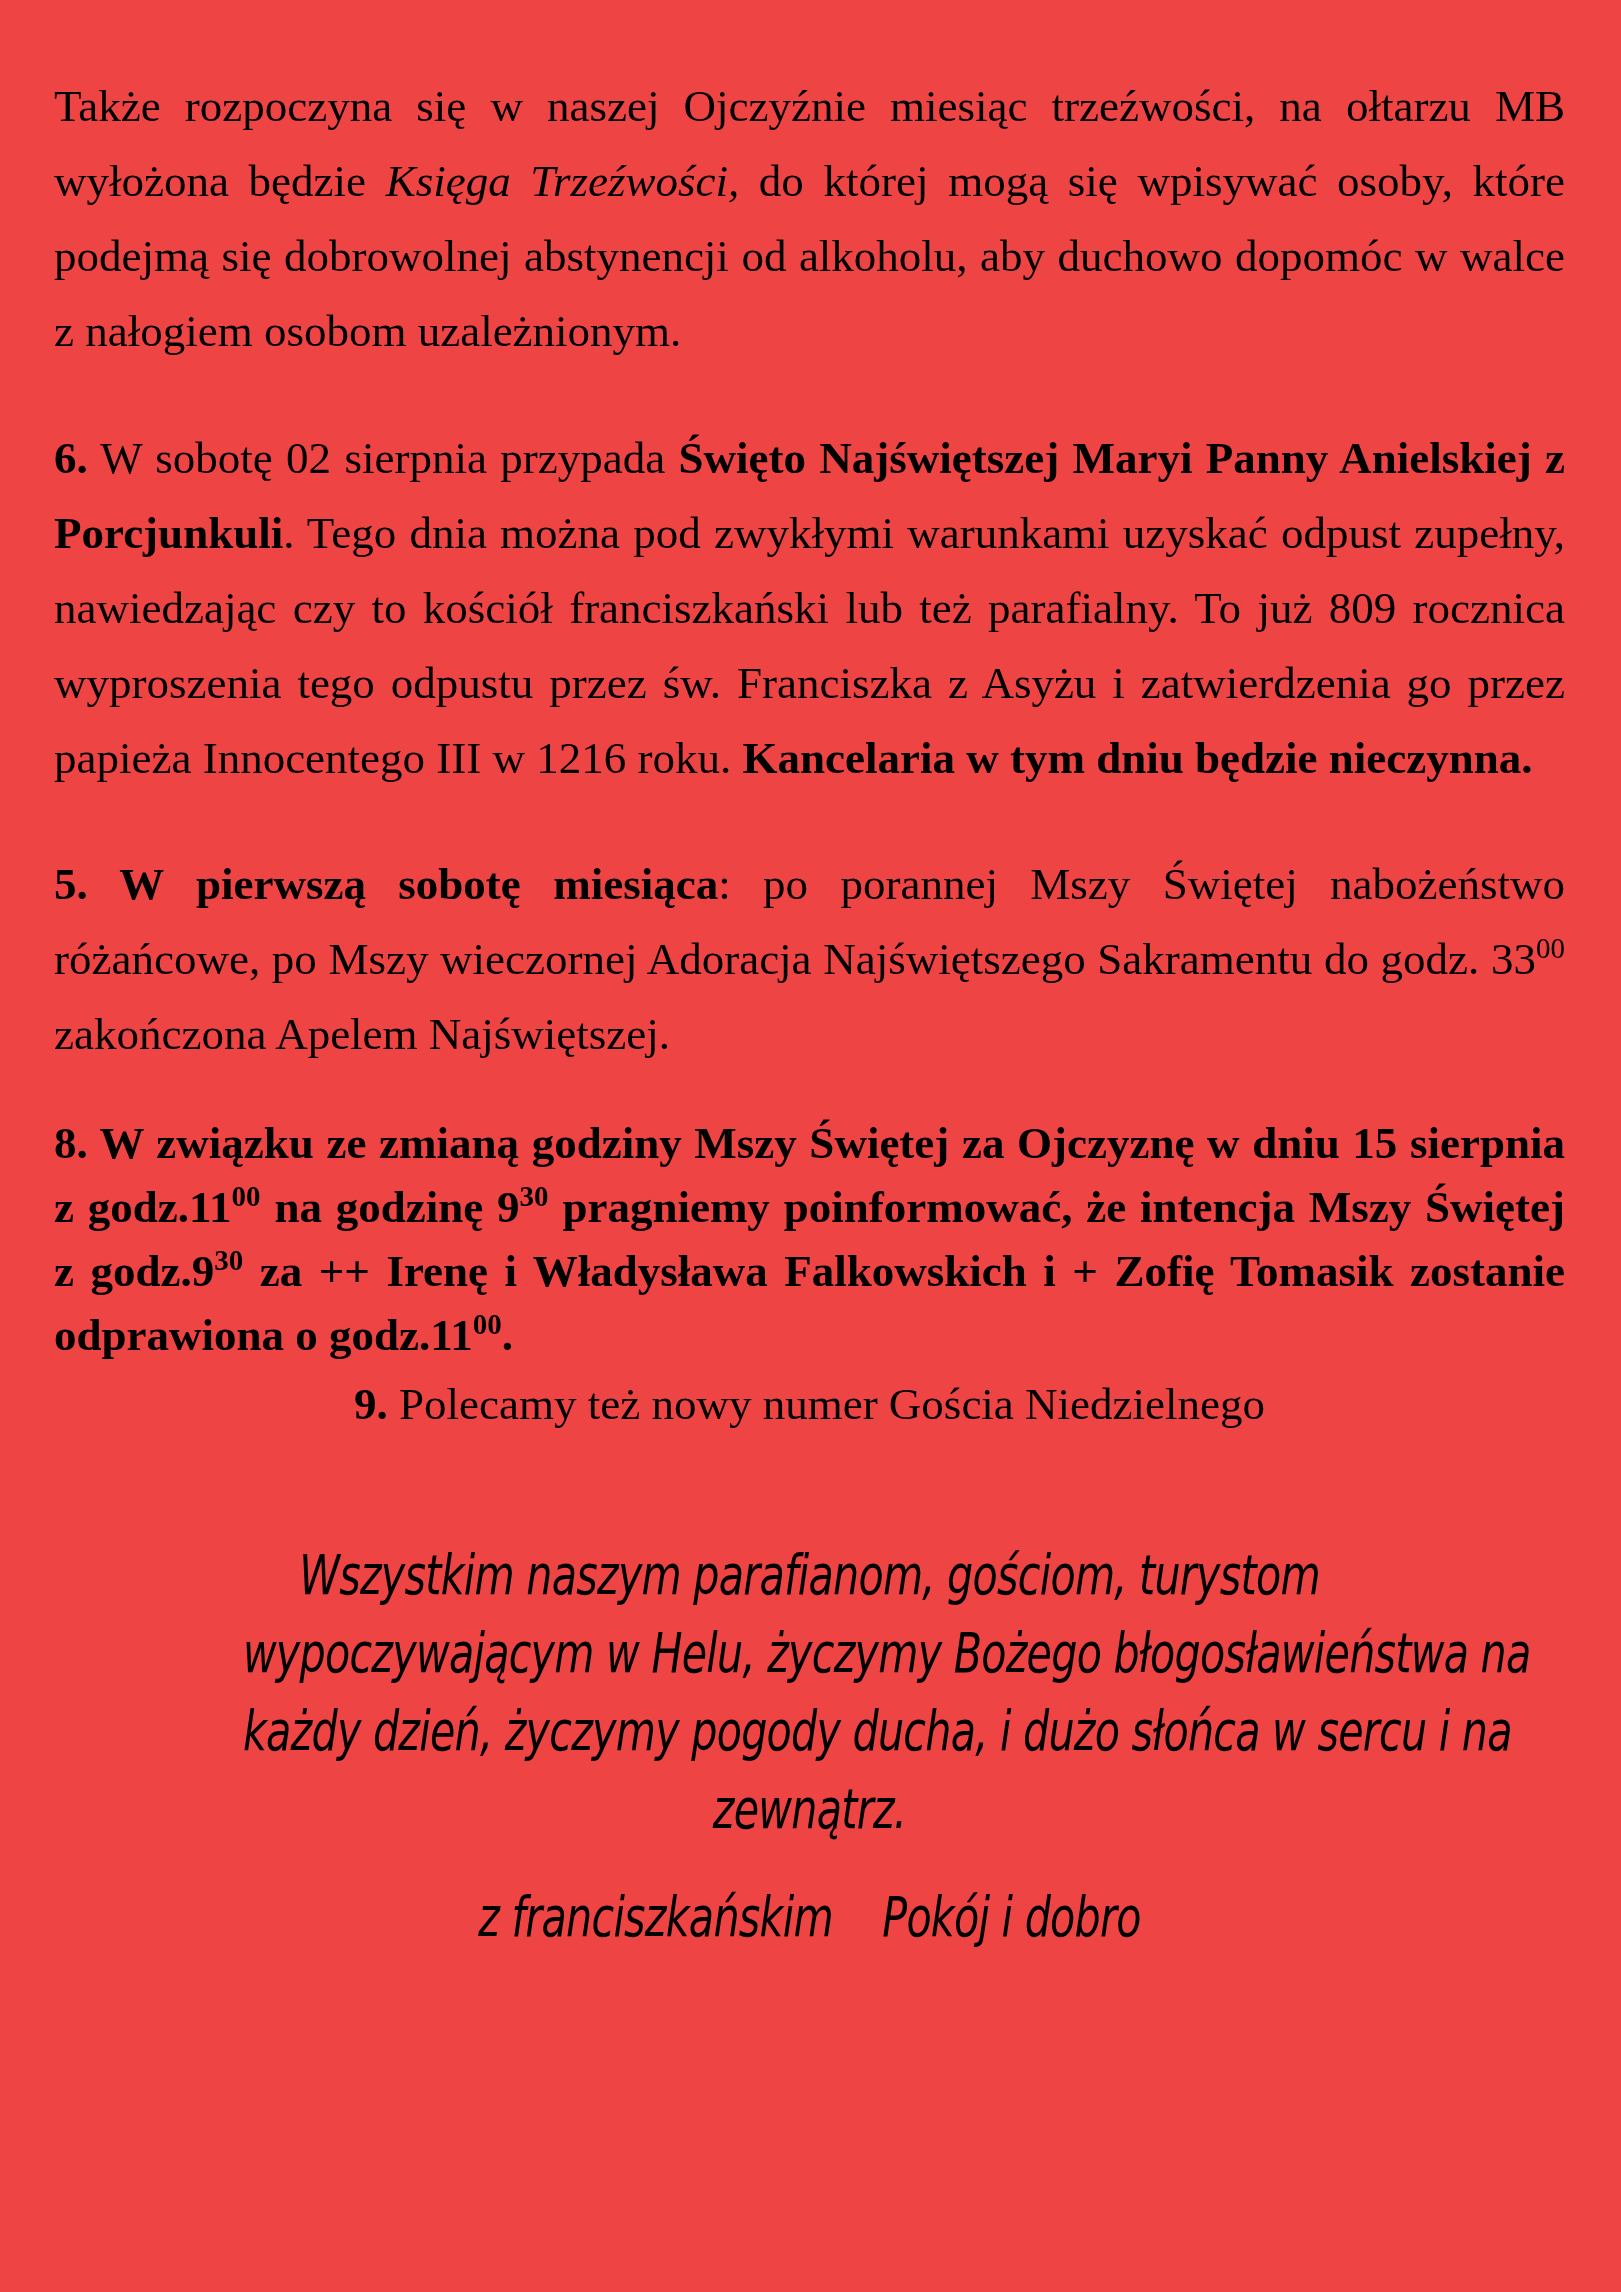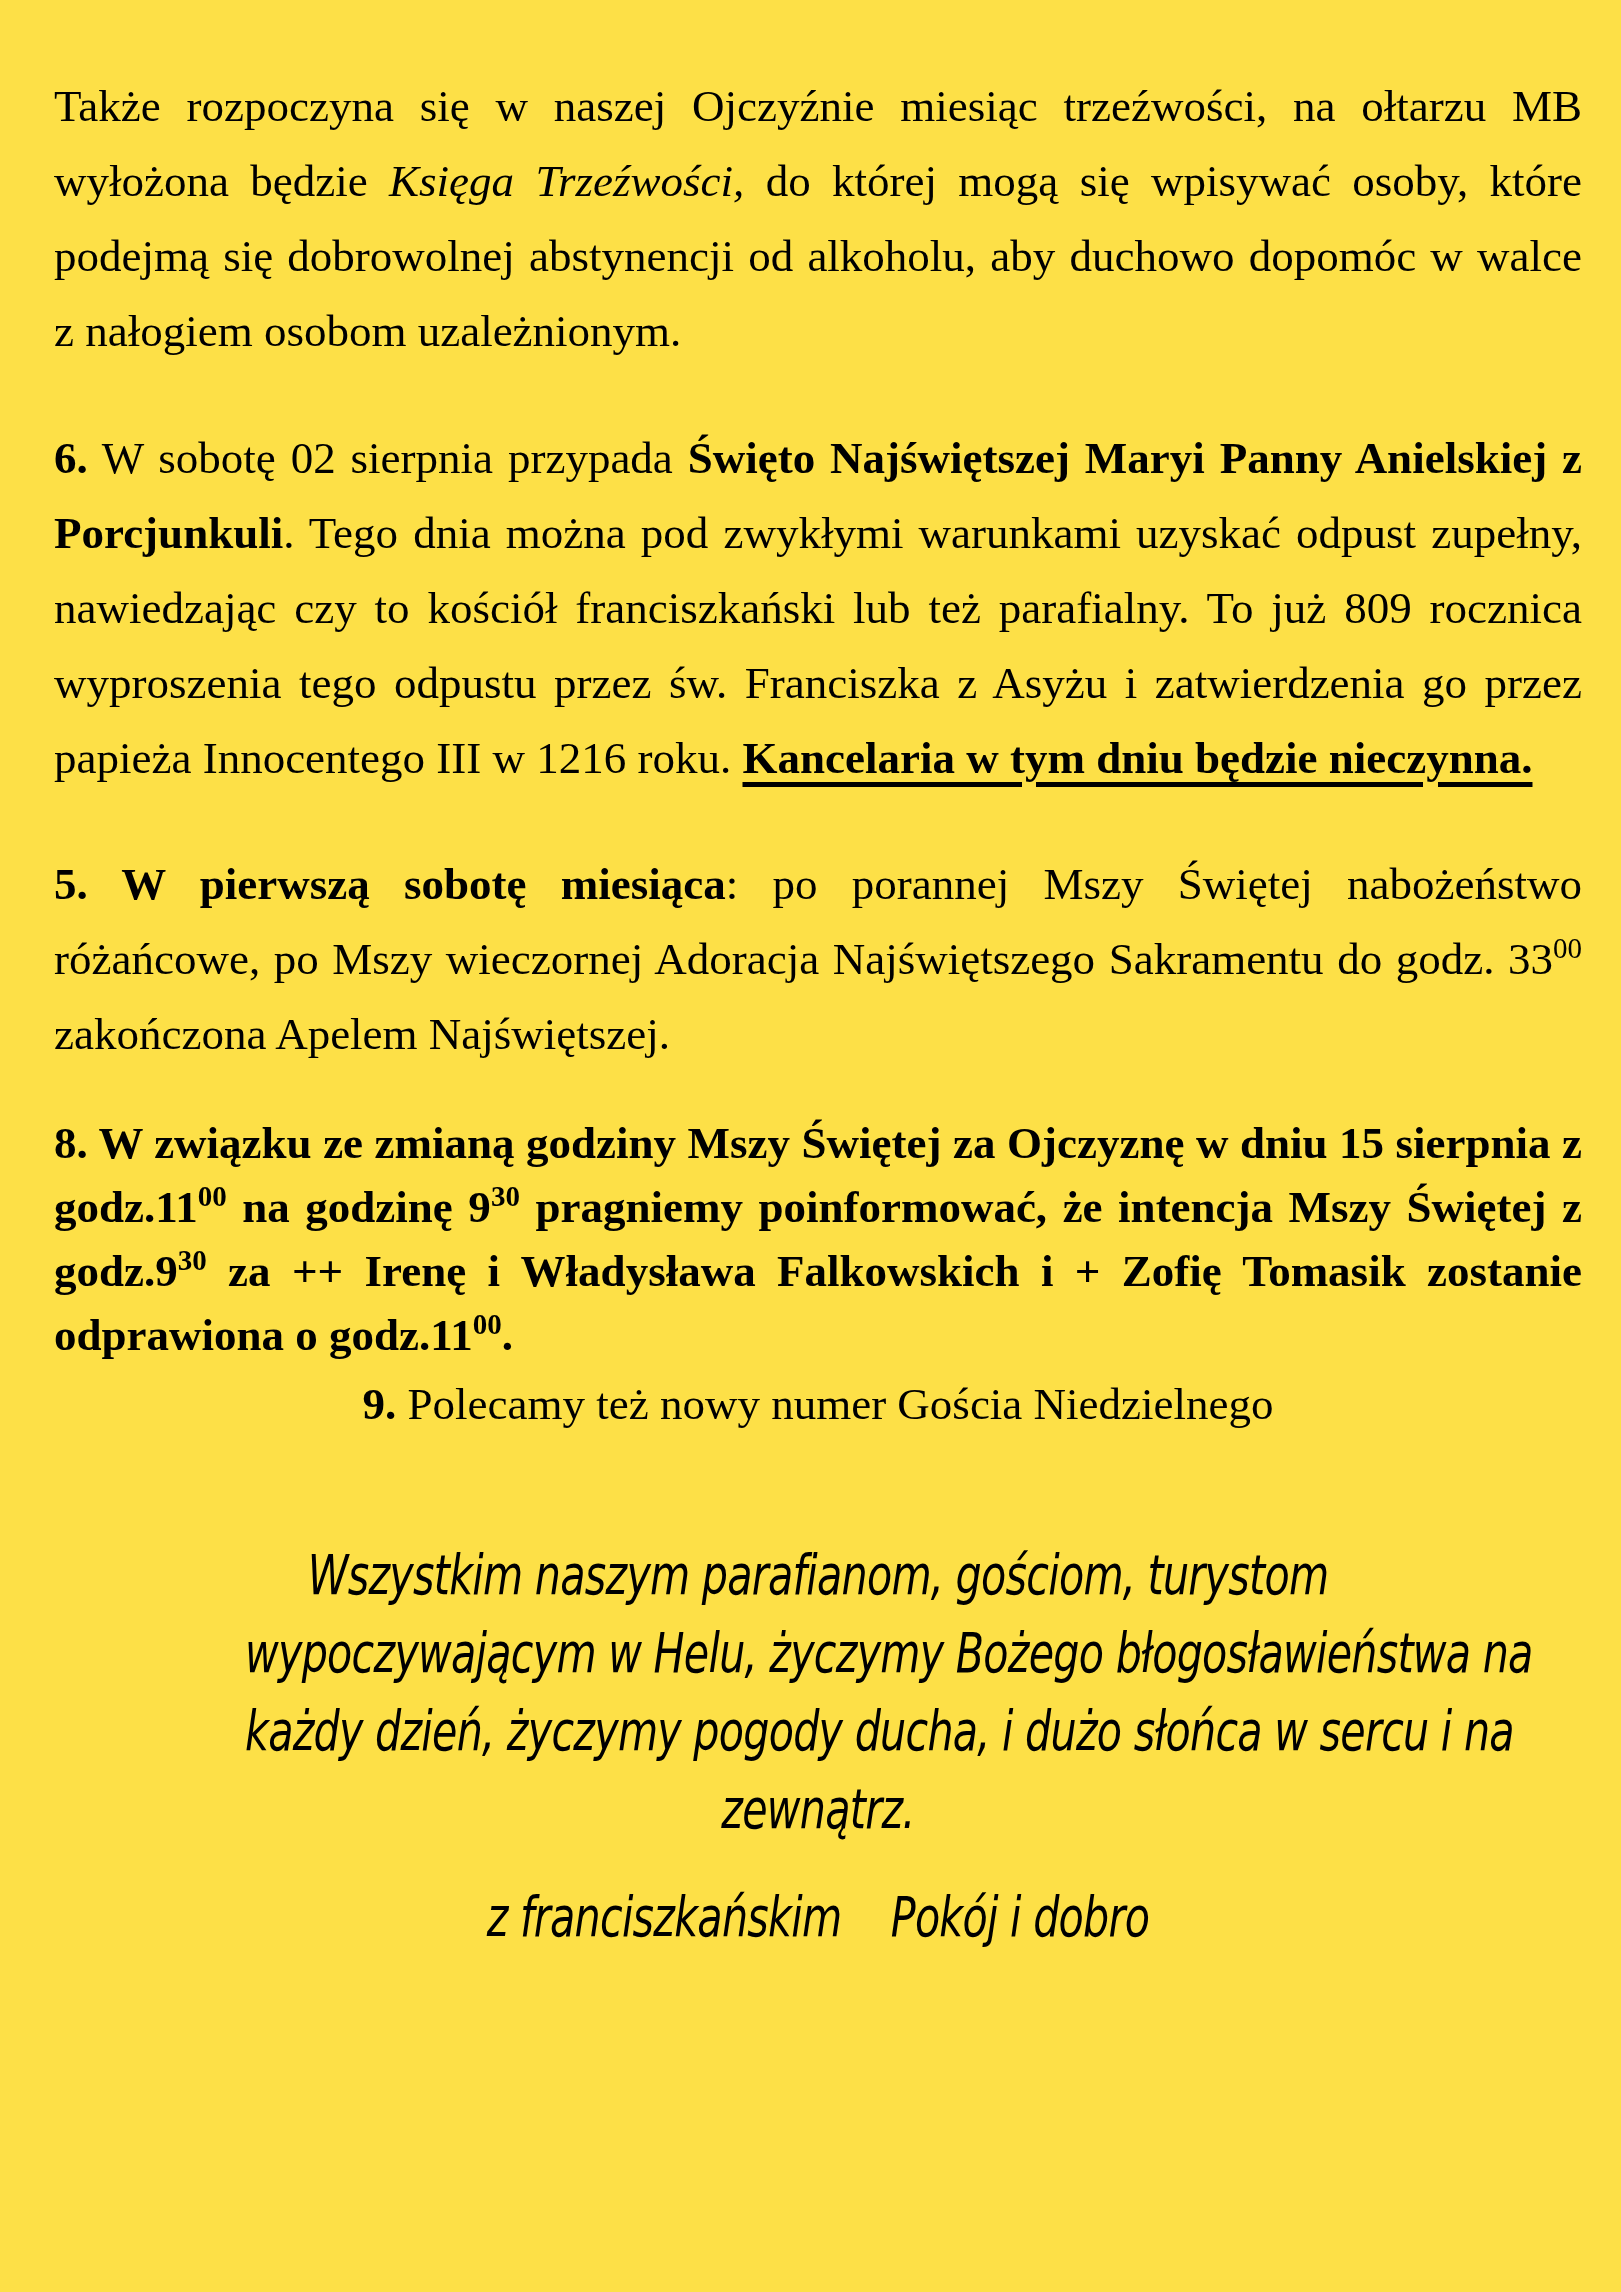--- a/index.html
+++ b/index.html
@@ -5,39 +5,38 @@
   html, body {
     margin: 0;
     padding: 0;
     background: #ffffff;
   }
   .page {
     position: relative;
     width: 1621px;
     height: 2293px;
     margin: 0 auto;
-    background: #fde047;
+    background: #ef4444;
     color: #000000;
     box-sizing: border-box;
-    padding: 69px 39px 0 54px;
+    padding: 69px 56px 0 54px;
     overflow: hidden;
     font-family: "Liberation Serif", serif;
   }
   .para {
     font-size: 45px;
     line-height: 75px;
     text-align: justify;
     margin: 0;
     color: #000000;
   }
   .para span { white-space: normal; }
   .b { font-weight: bold; }
   .i { font-style: italic; }
   .u {
-    text-decoration: underline;
     text-decoration-thickness: 4.9px;
     text-underline-offset: 8.8px;
   }
   sup.sp {
     font-size: 29px;
     line-height: 0;
     vertical-align: super;
   }
   .p-intro    { margin-bottom: 52px; }
   .p-6        { margin-bottom: 51px; }

